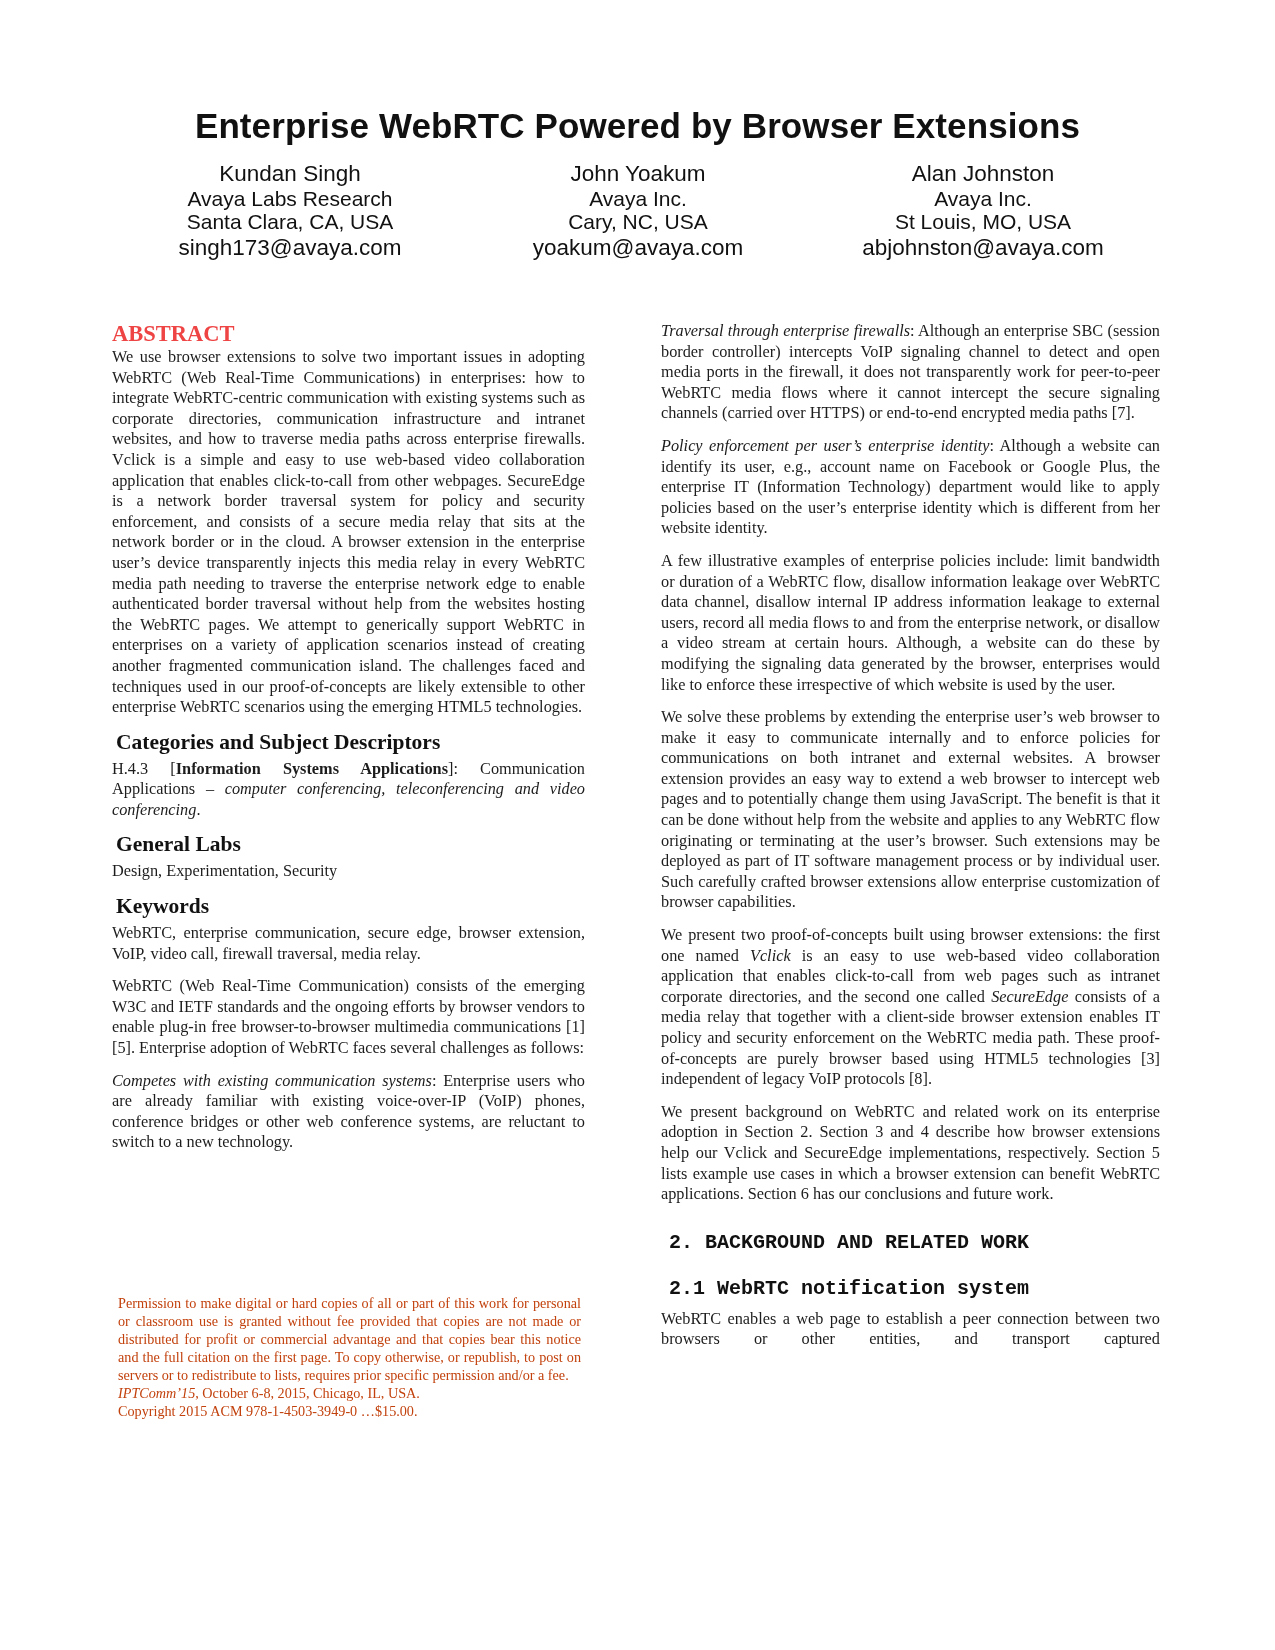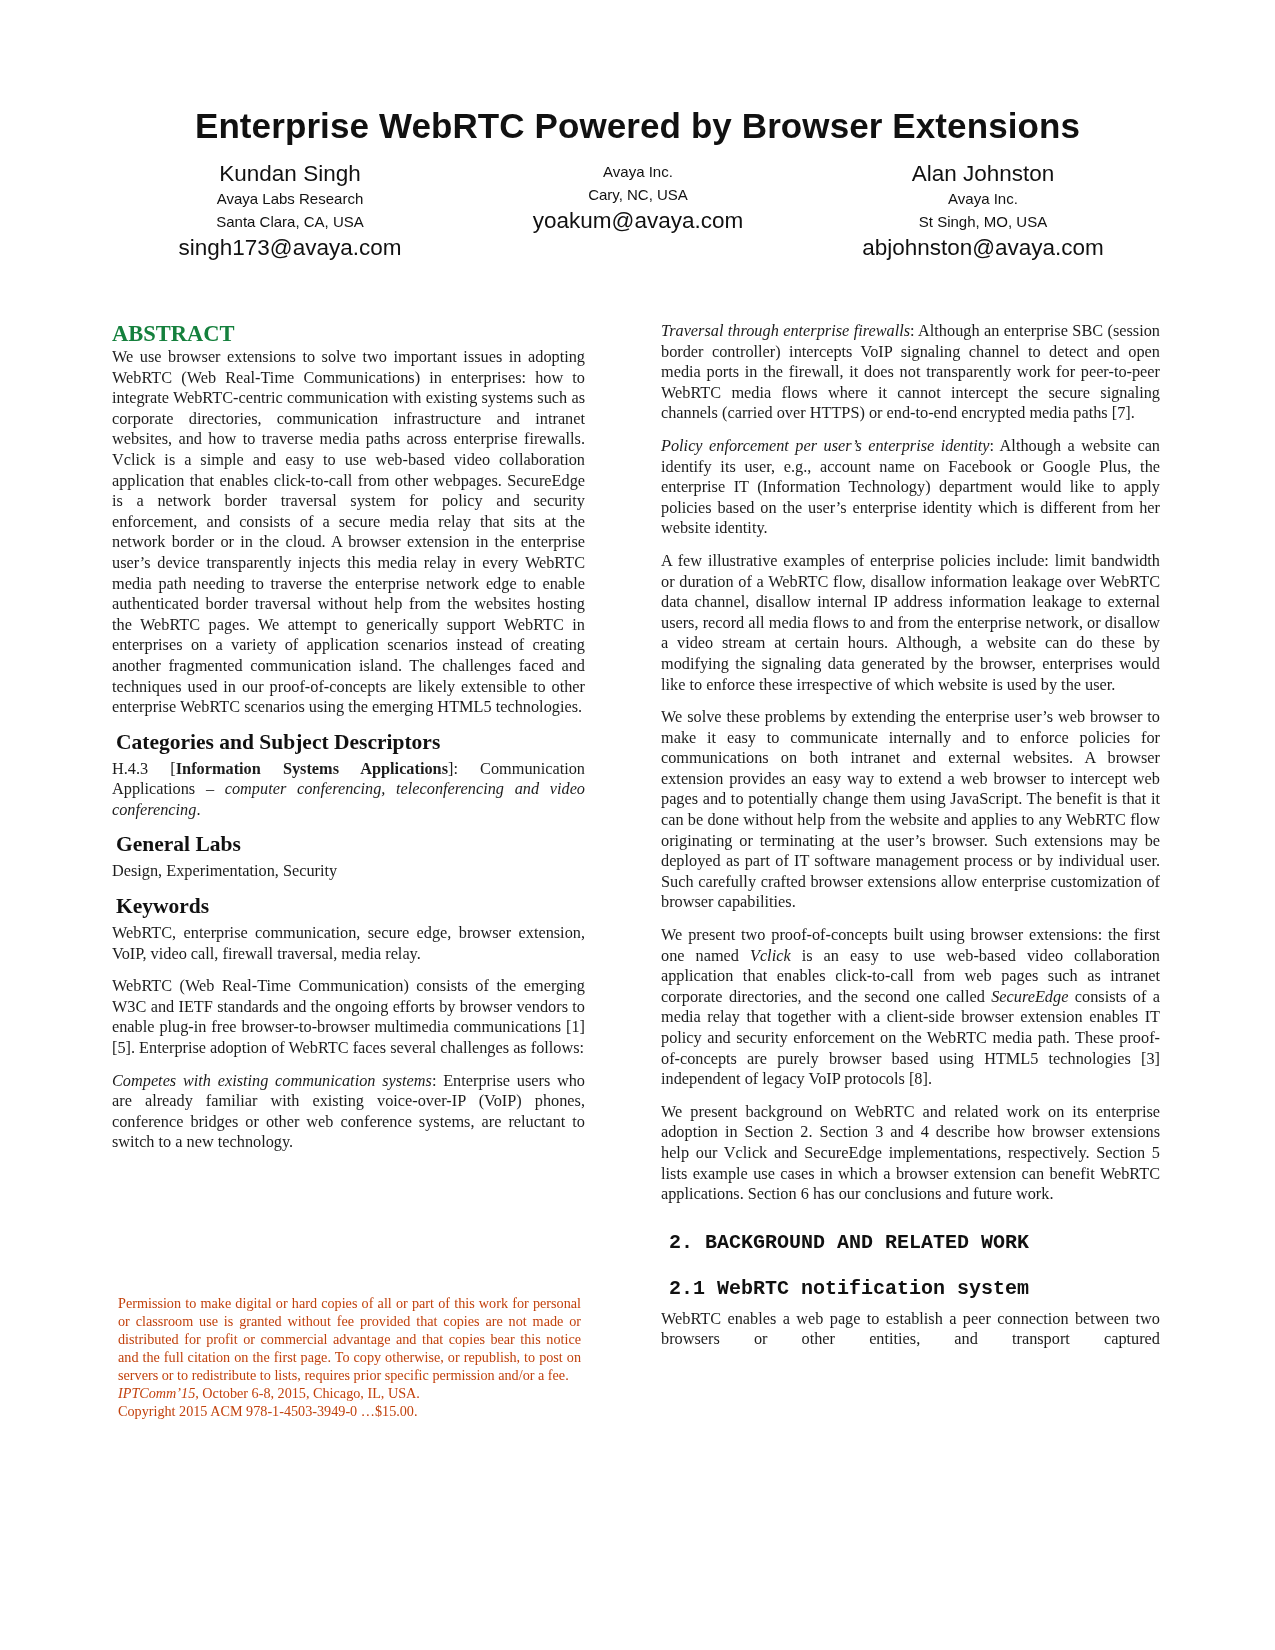--- a/index.html
+++ b/index.html
@@ -8,34 +8,34 @@
     position: absolute; left: 0; top: 106px; width: 1275px; text-align: center;
     font-family: "Liberation Sans", sans-serif; font-weight: bold; font-size: 35px;
     letter-spacing: 0.1px; color: #111;
   }
   .authors { position: absolute; top: 160px; left: 0; width: 1275px; }
   .author {
     position: absolute; width: 360px; text-align: center;
     font-family: "Liberation Sans", sans-serif; color: #111;
   }
   .author .name { font-size: 22.5px; line-height: 27px; }
-  .author .aff { font-size: 15px; line-height: 23px; }
+  .author .aff { font-size: 21px; line-height: 23px; }
   .author .email { font-size: 22.5px; line-height: 30px; }
   .a1 { left: 110px; } .a2 { left: 458px; } .a3 { left: 803px; }
 
   .col {
     position: absolute; font-family: "Liberation Serif", serif; font-size: 16.3px;
     line-height: 20.6px; color: #1c1c1c;
   }
   .col-left { left: 112px; top: 321px; width: 473px; }
   .col-right { left: 661px; top: 321px; width: 499px; }
   .col p { margin: 0 0 12px 0; text-align: justify; }
   .col h1 {
     font-family: "Liberation Serif", serif; font-weight: bold; font-size: 22.5px;
-    margin: 0; line-height: 26px; color: #15803d;
+    margin: 0; line-height: 26px; color: #ef4444;
   }
   .col h2 {
     font-family: "Liberation Serif", serif; font-weight: bold; font-size: 21.5px;
     margin: 4px; line-height: 25px; color: #111;
   }
   .col h3 {
     font-family: Liberation Mono, monospace; font-weight: bold; font-size: 20px;
     margin: 8px; line-height: 24px; color: #111;
   }
   .gap-s { height: 6px; }
@@ -54,28 +54,29 @@
 <div class="title">Enterprise WebRTC Powered by Browser Extensions</div>
 
 <div class="authors">
   <div class="author a1">
     <div class="name">Kundan Singh</div>
     <div class="aff">Avaya Labs Research</div>
     <div class="aff">Santa Clara, CA, USA</div>
     <div class="email">singh173@avaya.com</div>
   </div>
   <div class="author a2">
+    <div class="name">John Yoakum</div>
     <div class="aff">Avaya Inc.</div>
     <div class="aff">Cary, NC, USA</div>
     <div class="email">yoakum@avaya.com</div>
   </div>
   <div class="author a3">
     <div class="name">Alan Johnston</div>
     <div class="aff">Avaya Inc.</div>
-    <div class="aff">St Singh, MO, USA</div>
+    <div class="aff">St Louis, MO, USA</div>
     <div class="email">abjohnston@avaya.com</div>
   </div>
 </div>
 
 <div class="col col-left">
   <h1>ABSTRACT</h1>
   <p>We use browser extensions to solve two important issues in adopting WebRTC (Web Real-Time Communications) in enterprises: how to integrate WebRTC-centric communication with existing systems such as corporate directories, communication infrastructure and intranet websites, and how to traverse media paths across enterprise firewalls. Vclick is a simple and easy to use web-based video collaboration application that enables click-to-call from other webpages. SecureEdge is a network border traversal system for policy and security enforcement, and consists of a secure media relay that sits at the network border or in the cloud. A browser extension in the enterprise user’s device transparently injects this media relay in every WebRTC media path needing to traverse the enterprise network edge to enable authenticated border traversal without help from the websites hosting the WebRTC pages. We attempt to generically support WebRTC in enterprises on a variety of application scenarios instead of creating another fragmented communication island. The challenges faced and techniques used in our proof-of-concepts are likely extensible to other enterprise WebRTC scenarios using the emerging HTML5 technologies.</p>
 
   <h2>Categories and Subject Descriptors</h2>
   <p><span>H.4.3 [</span><span class="b">Information Systems Applications</span><span>]: Communication Applications – </span><span class="it">computer conferencing, teleconferencing and video conferencing</span><span>.</span></p>

